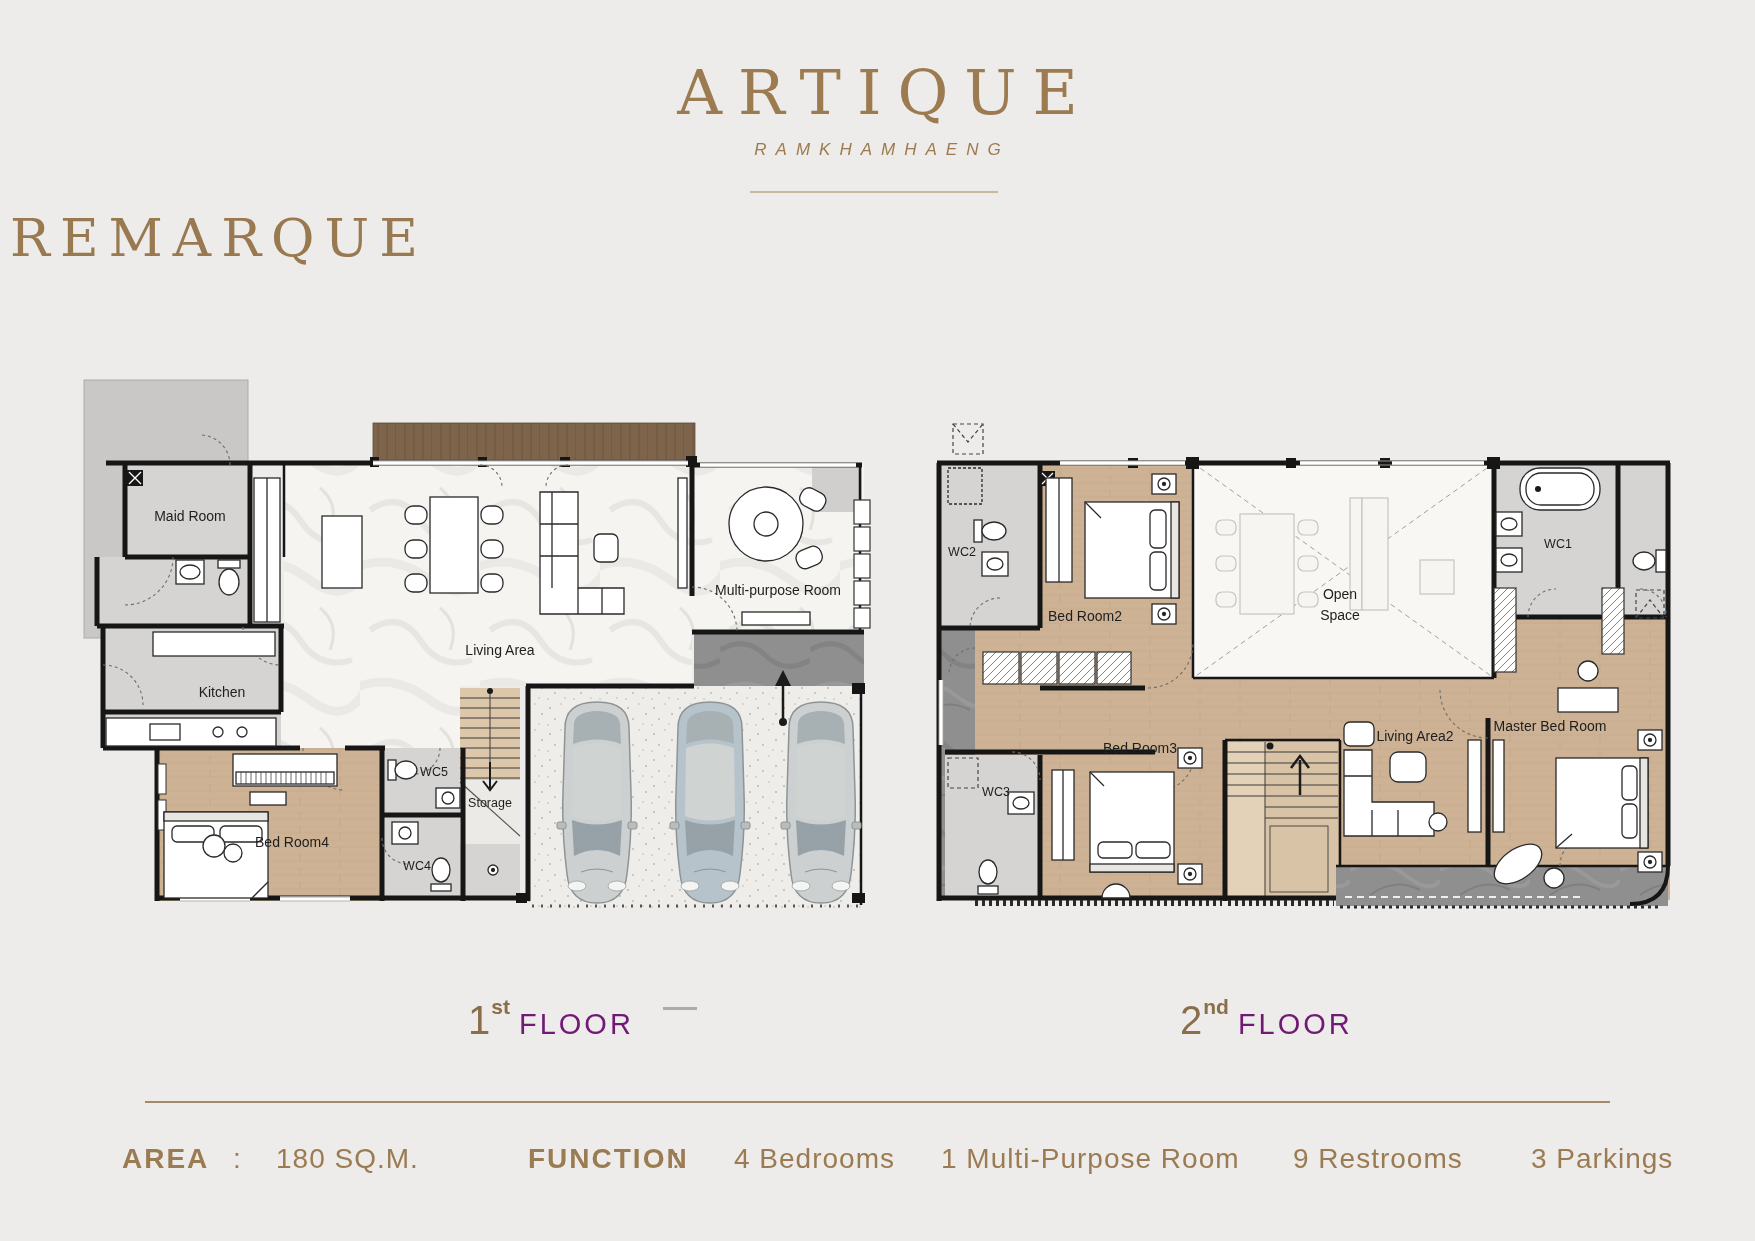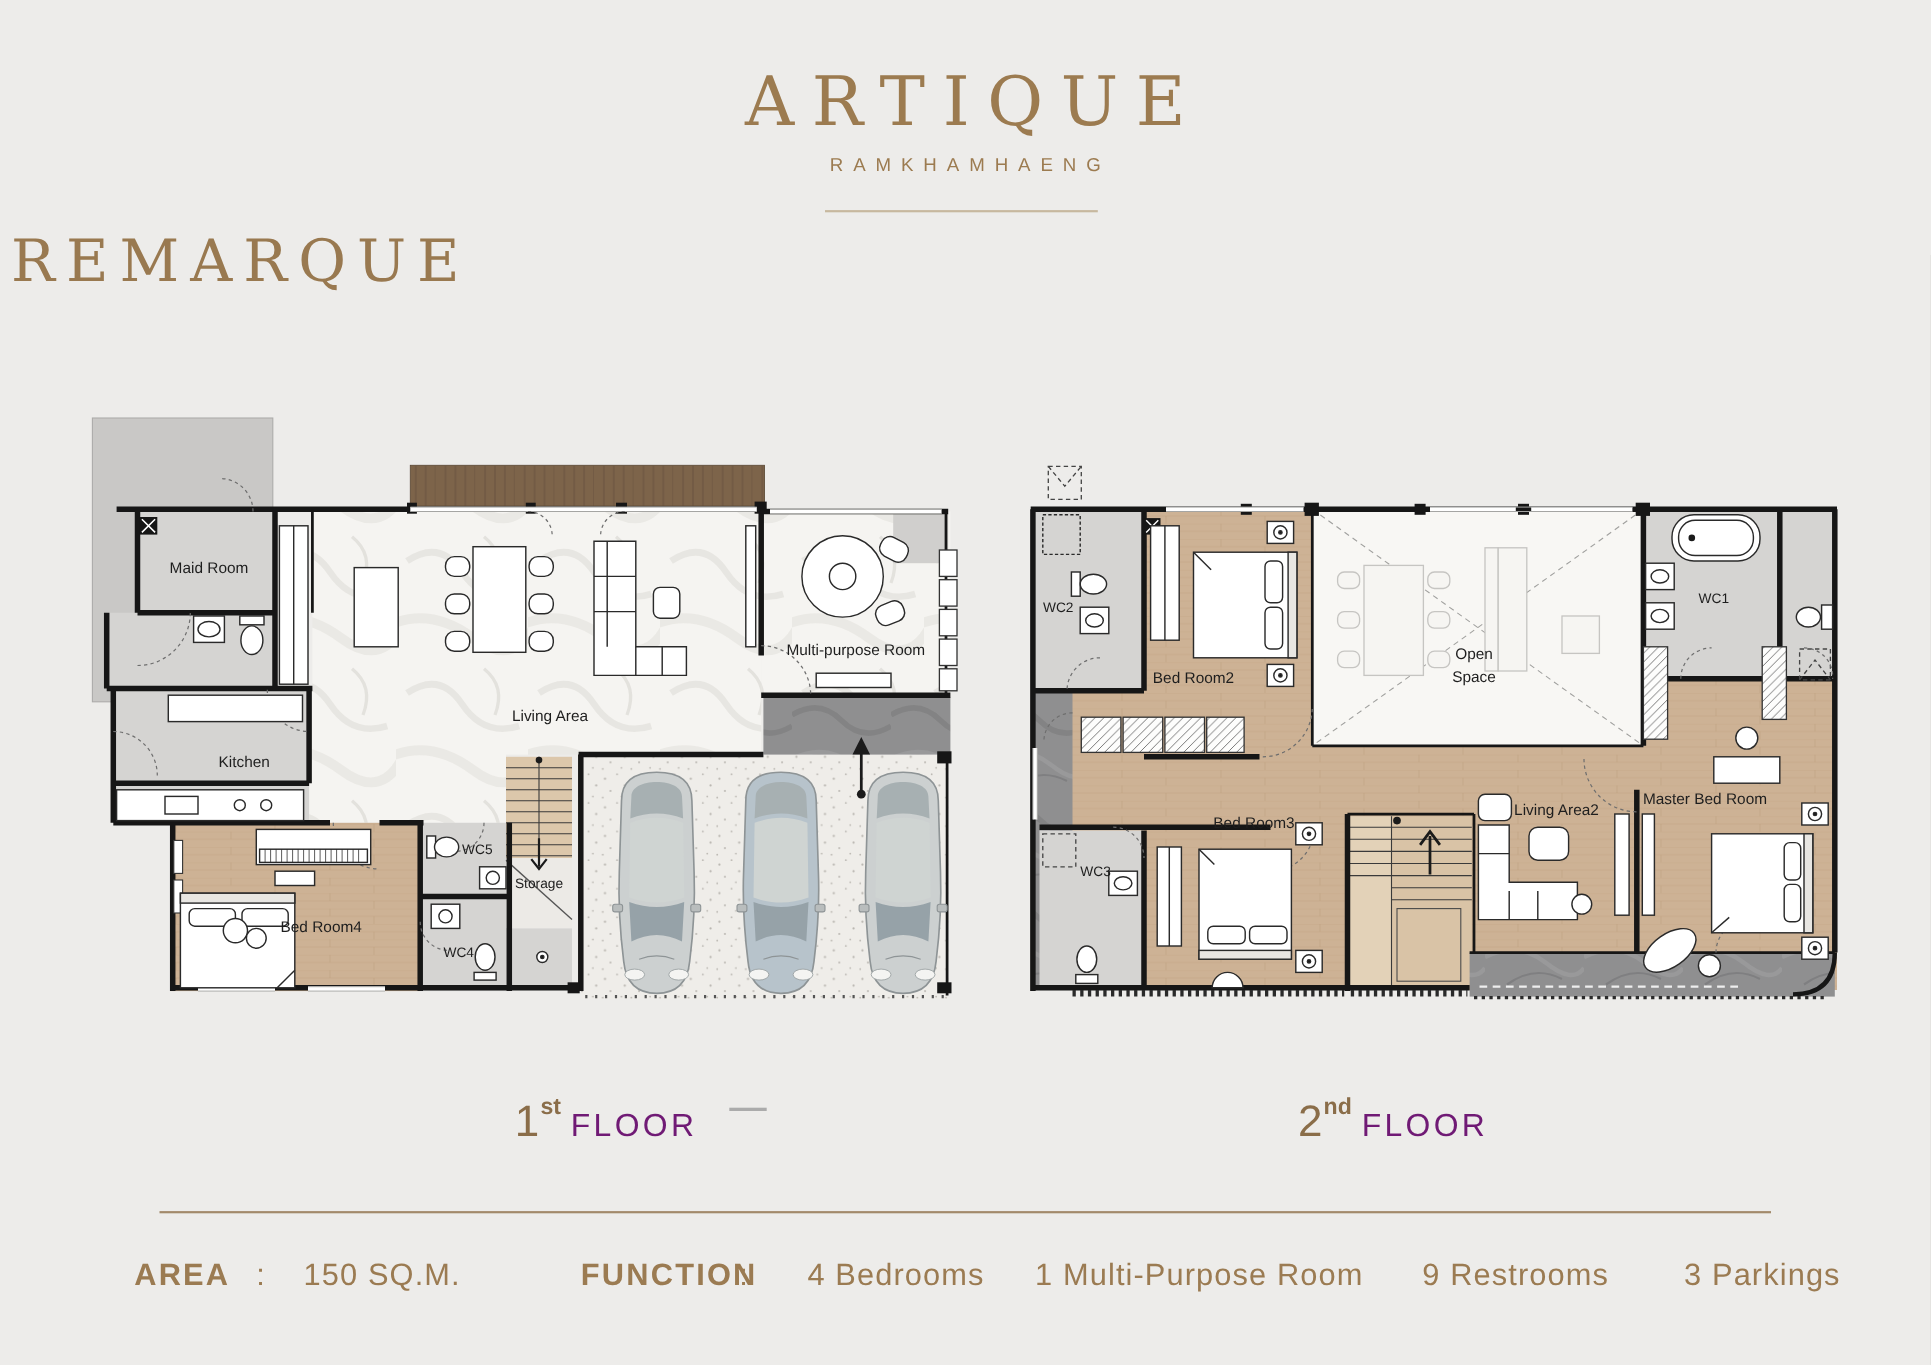--- a/index.html
+++ b/index.html
@@ -9,21 +9,21 @@
     font-family:"Liberation Sans", sans-serif;
   }
   
   .brand{
     position:absolute; left:0; right:0; top:56px; text-align:center;
     font-family:"DejaVu Serif", serif; font-size:62px; font-weight:400;
     letter-spacing:16px; text-indent:16px; color:#9c7b50;
   }
   .subbrand{
     position:absolute; left:0; right:0; top:140px; text-align:center;
-    font-size:17px; letter-spacing:9px; text-indent:9px; color:#9c7b50;
+    font-size:17px; letter-spacing:9px; text-indent:9px; color:#9c7b50;font-style:italic;
   }
   .hr1{position:absolute; left:750px; top:191px; width:248px; height:2px; background:#c7b89f;}
   .project{
     position:absolute; left:0; right:0; top:207px; text-align:left;
     font-family:"DejaVu Serif", serif; font-size:53px; font-weight:400;
     letter-spacing:10px; text-indent:10px; color:#997950;
   }
   
   svg{position:absolute;}
   #plan1{left:75px; top:370px;}
@@ -538,21 +538,21 @@
   </div>
   <div class="mid-dash"></div>
   <div class="floor-label" id="floor2">
     <span class="fnum">2</span><sup class="fsup">nd</sup><span class="fword">FLOOR</span>
   </div>
 
   <div class="hr2"></div>
   <div class="info">
     <span id="i-area" class="lbl">AREA</span>
     <span id="i-c1">:</span>
-    <span id="i-areaval">150  SQ.M.</span>
+    <span id="i-areaval">180  SQ.M.</span>
     <span id="i-func" class="lbl">FUNCTION</span>
     <span id="i-c2">:</span>
     <span id="i-f0">4 Bedrooms</span>
     <span id="i-f1">1 Multi-Purpose Room</span>
     <span id="i-f2">9  Restrooms</span>
     <span id="i-f3">3 Parkings</span>
   </div>
 </div>
 
 </body></html>

